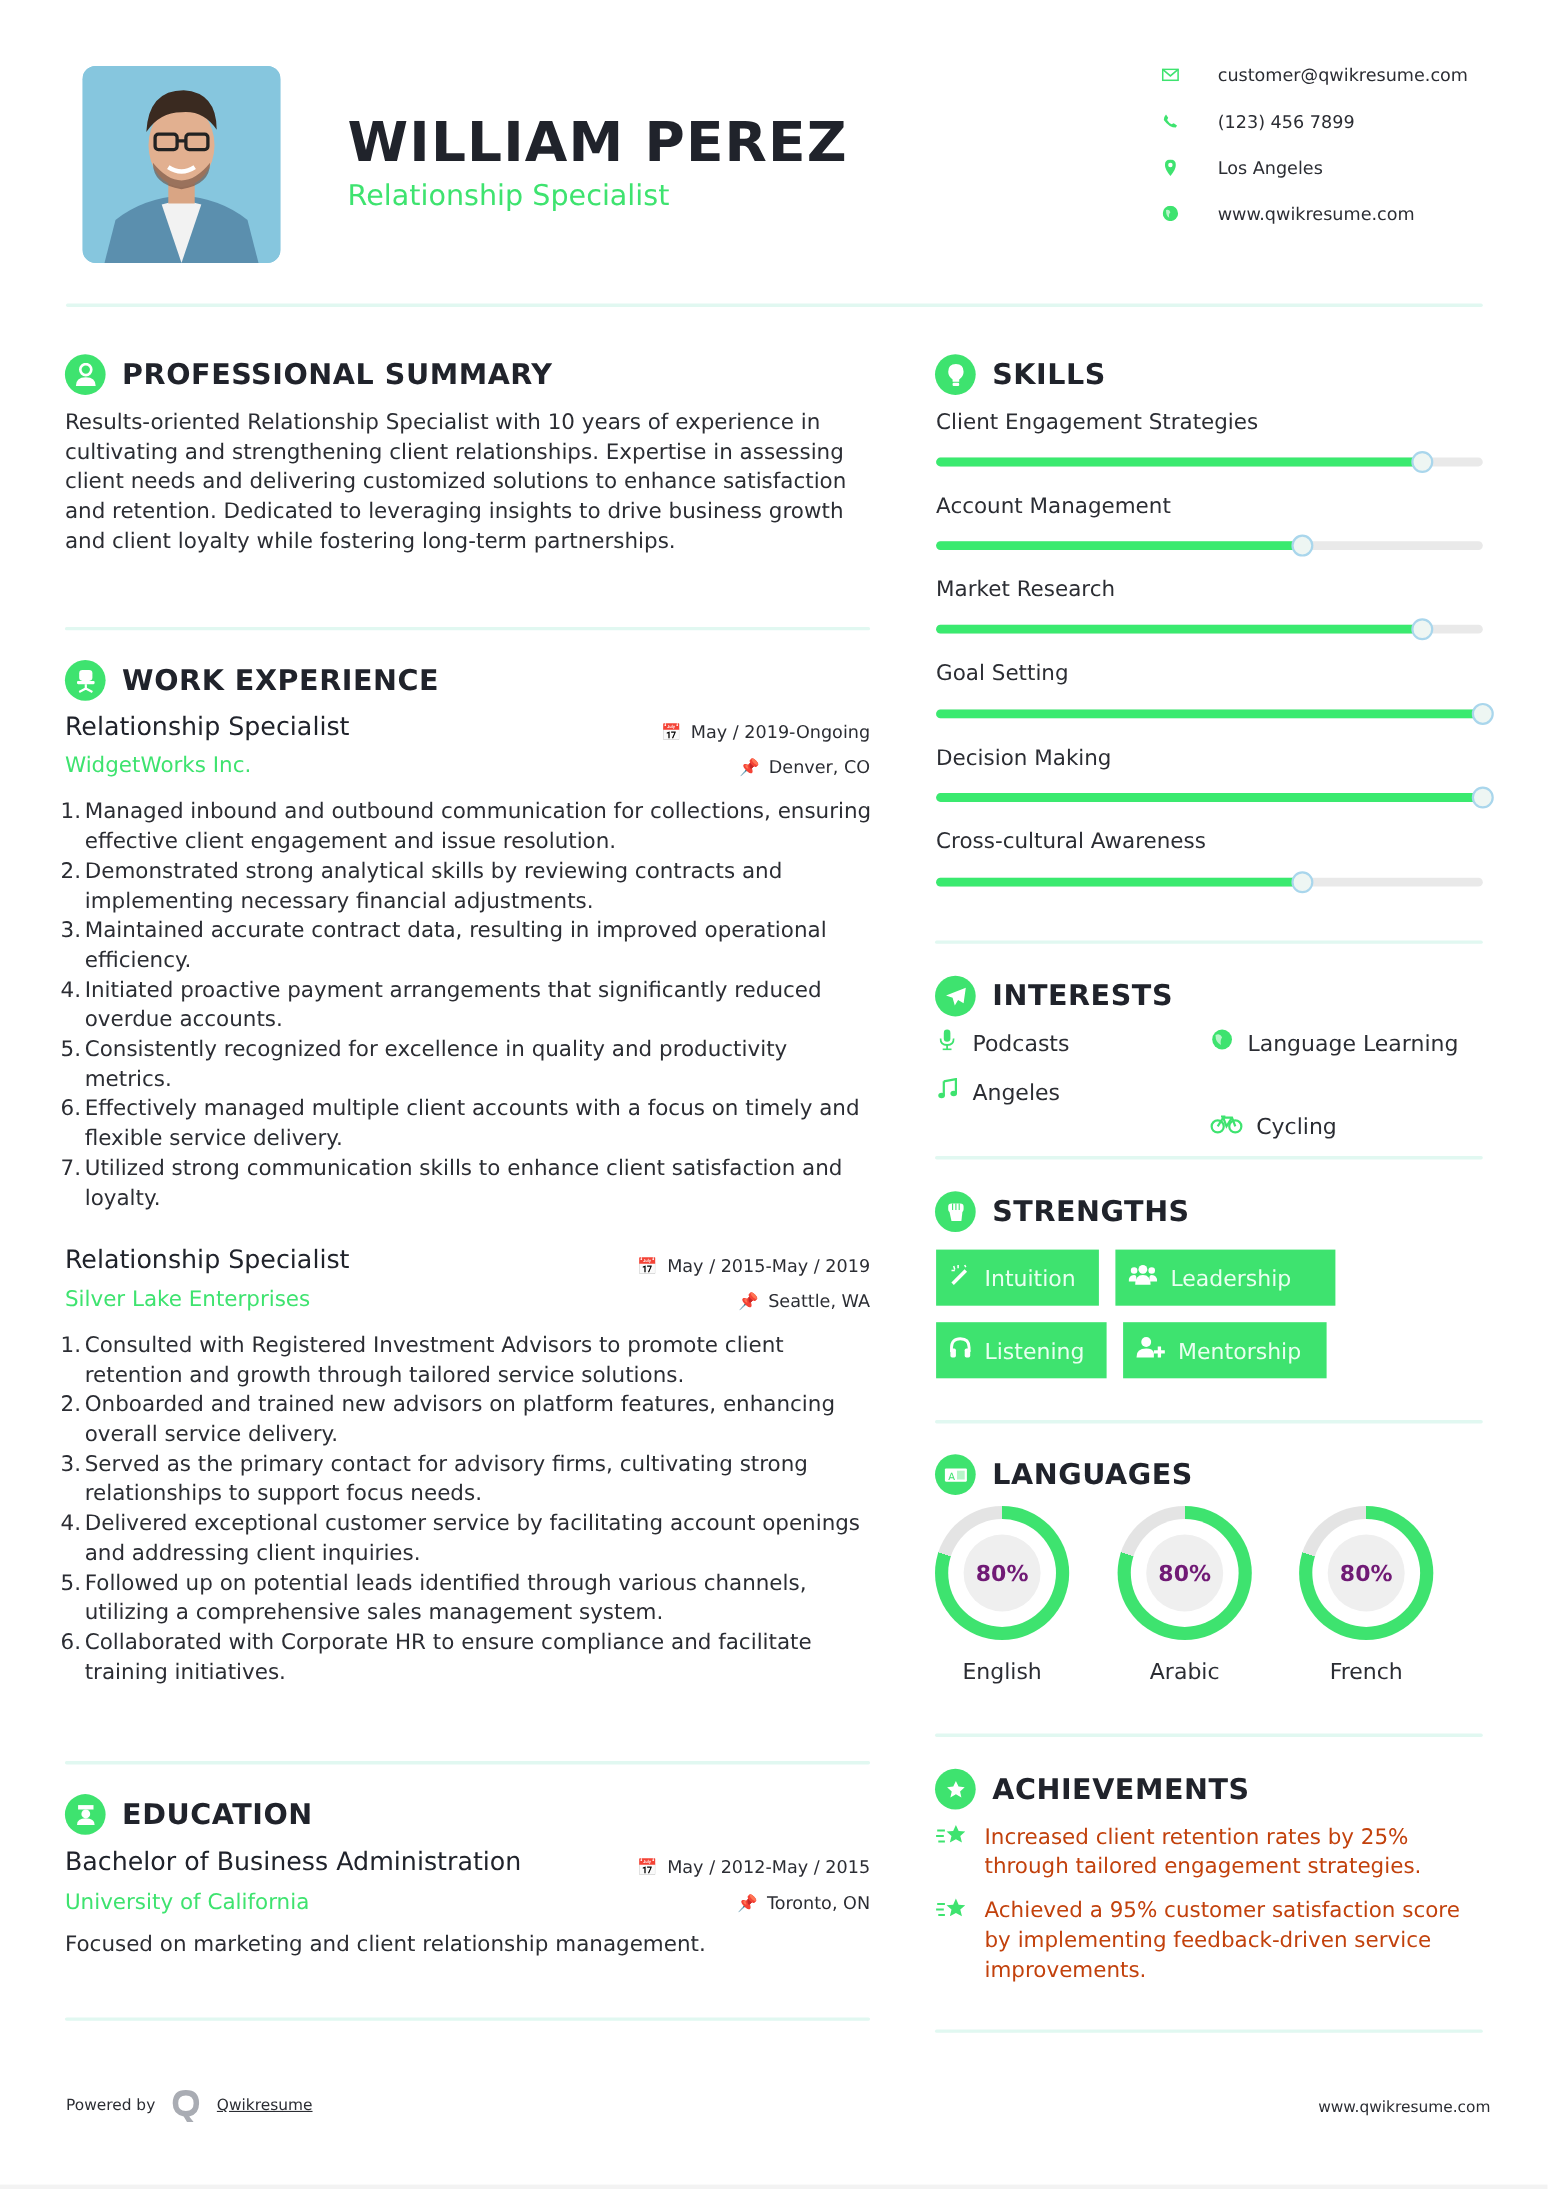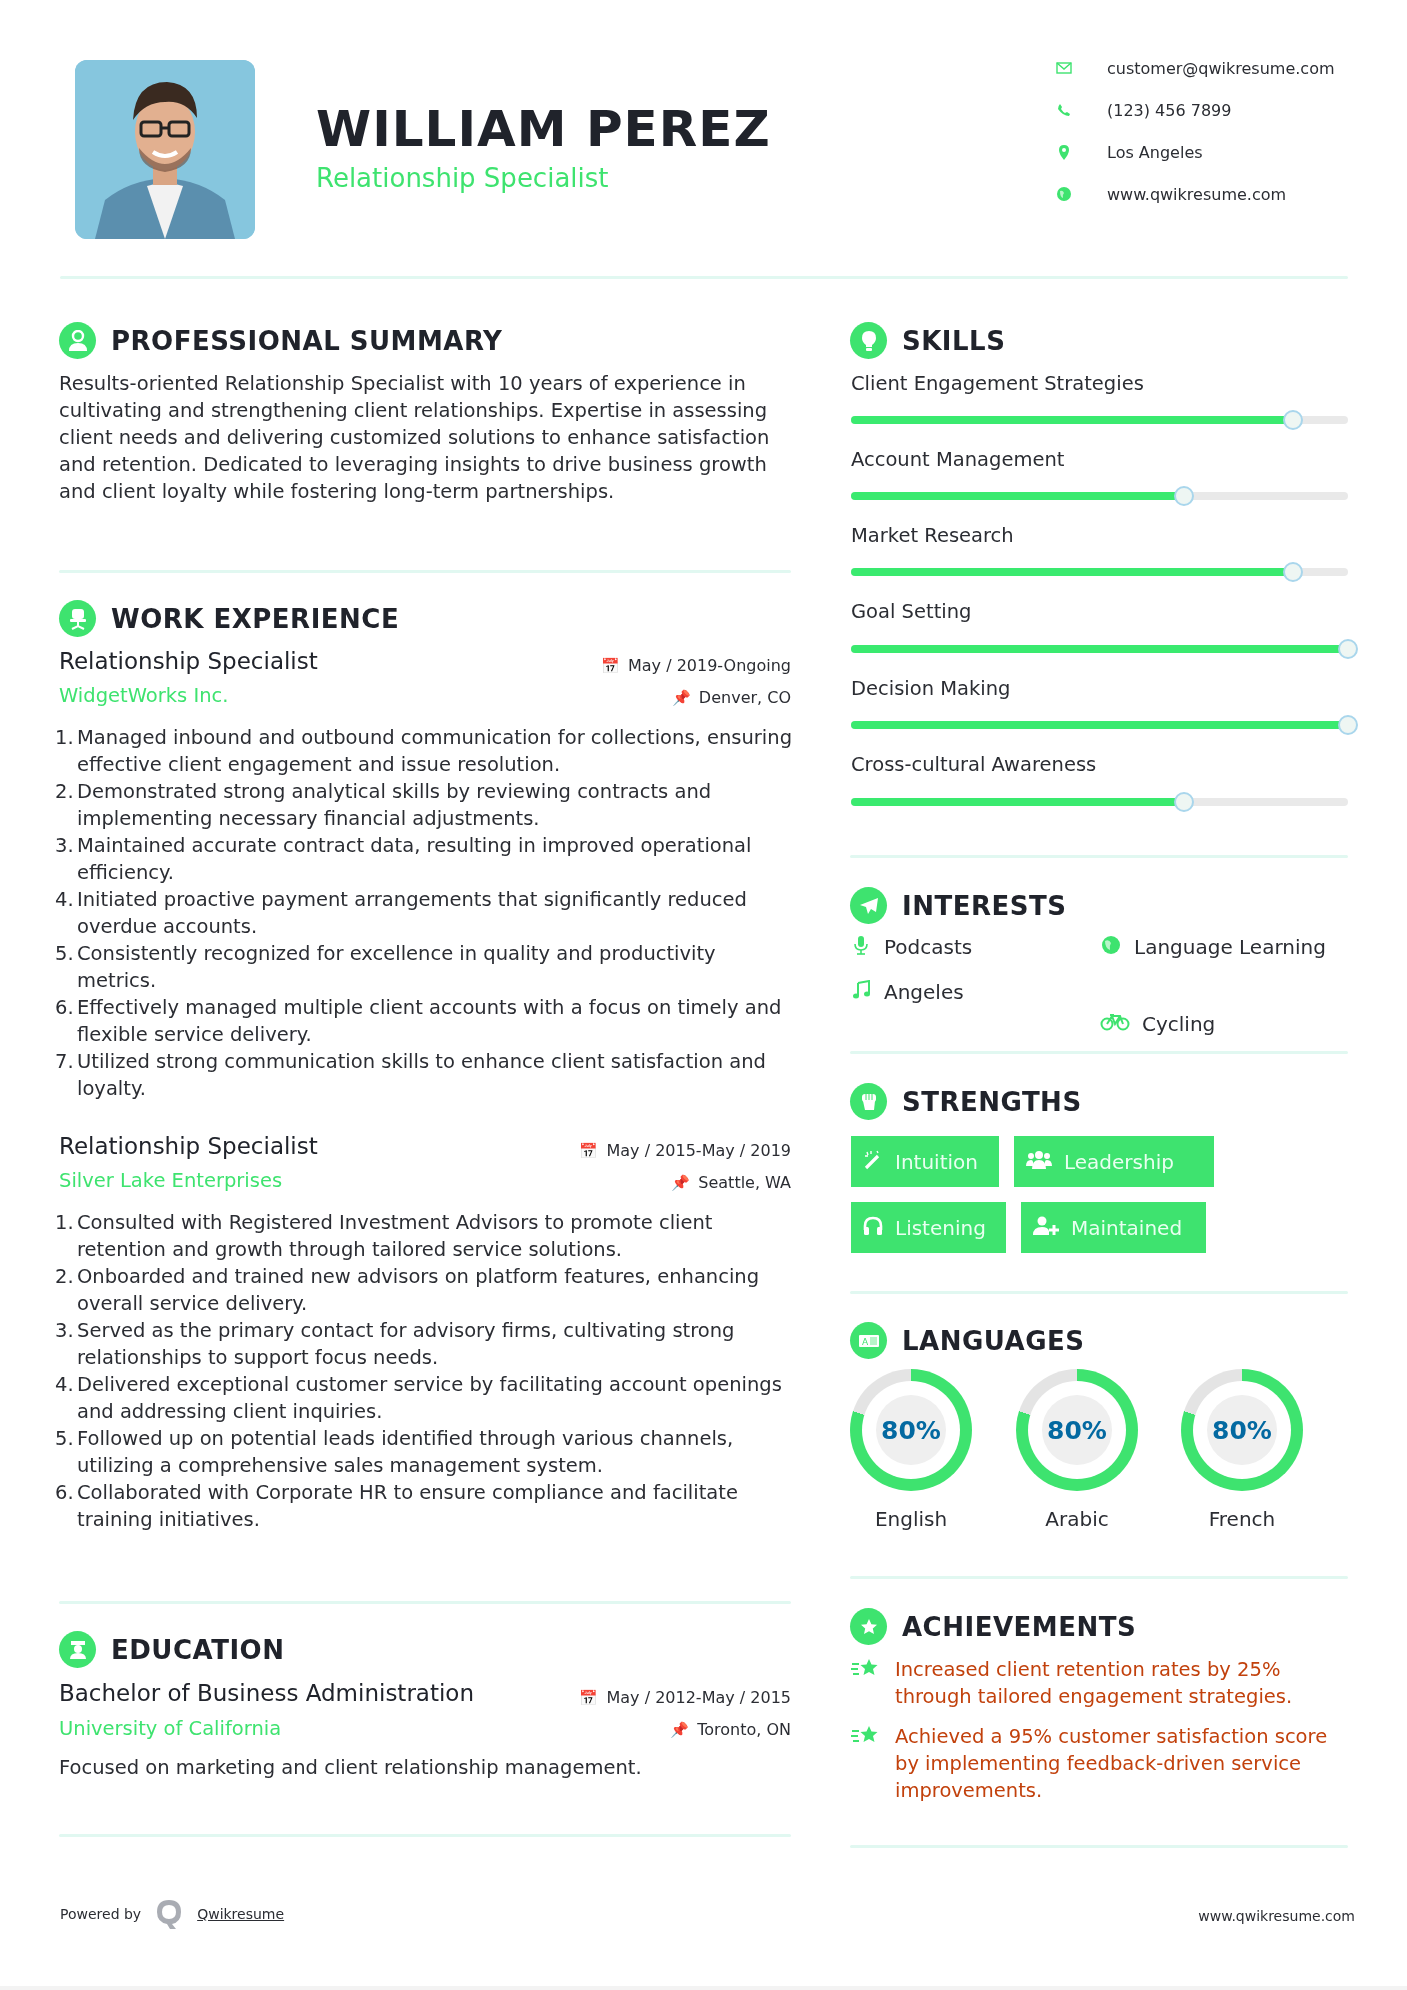--- a/index.html
+++ b/index.html
@@ -44,21 +44,21 @@
   .interest .iico { color: #3ee36f; font-size: 19px; width: 26px; margin-right: 10px; text-align: center; }
 
   
   .chip { position: absolute; height: 51px; background: #3ee36f; color: #e9fff0; display: flex; align-items: center; padding: 0 12px; font-size: 20px; }
   .chip .cico { margin-right: 12px; font-size: 18px; color: #f1fff5; }
 
   
   .lang { position: absolute; width: 122px; text-align: center; }
   .ring { width: 122px; height: 122px; border-radius: 50%; position: relative; }
   .ring-inner { position: absolute; left: 12px; top: 12px; width: 98px; height: 98px; border-radius: 50%; background: #fff; }
-  .ring-core { position: absolute; left: 26px; top: 26px; width: 70px; height: 70px; border-radius: 50%; background: #efefef; display: flex; align-items: center; justify-content: center; font-size: 25px; font-weight: bold; color: #0369a1; text-align: center; }
+  .ring-core { position: absolute; left: 26px; top: 26px; width: 70px; height: 70px; border-radius: 50%; background: #efefef; display: flex; align-items: center; justify-content: center; font-size: 20px; font-weight: bold; color: #701a75; text-align: center; }
   .lang-name { margin-top: 16px; font-size: 20px; color: #2b2d33; }
 
   .ach { position: absolute; display: flex; }
   .ach .aico { width: 40px; color: #3ee36f; font-size: 22px; }
   .ach .atxt { margin-left: 5px; font-size: 19.5px; line-height: 27px; color: #c2410c; width: 440px; }
 
   .footer-left { position: absolute; left: 60px; top: 1898px; display: flex; align-items: center; font-size: 14px; color: #2b2d33; }
   .footer-right { position: absolute; right: 52px; top: 1908px; font-size: 14px; color: #2b2d33; }
   .bottom-bar { position: absolute; left: 0; bottom: 0; width: 1407px; height: 4px; background: #f3f3f3; }
 </style>
@@ -363,21 +363,21 @@
 </div>
 <div class="chip" style="left:1021px; top:1202px; width:185px;">
   <span class="cico">
     <svg width="26" height="20" viewBox="0 0 26 20">
         <circle cx="9" cy="5" r="4.5" fill="#fff"></circle>
         <path d="M0 19 Q0 11 9 11 Q15 11 16 15 L16 19 Z" fill="#fff"></path>
         <line x1="21" y1="9" x2="21" y2="19" stroke="#fff" stroke-width="3"></line>
         <line x1="16" y1="14" x2="26" y2="14" stroke="#fff" stroke-width="3"></line>
       </svg>
   </span>
-  <span>Maintained</span>
+  <span>Mentorship</span>
 </div>
 
 <div class="hr" style="left:850px; top:1291px; width:498px;"></div>
 
 <div class="sec-head" style="left:850px; top:1322px;">
   <div class="sec-icon">
     <svg width="22" height="14" viewBox="0 0 22 14">
         <rect x="1" y="1" width="20" height="12" rx="1" fill="#fff"></rect>
         <text x="4" y="11" font-size="9" fill="#3ee36f" font-family="DejaVu Sans, sans-serif">A</text>
         <rect x="12" y="3" width="7" height="8" fill="#b7f5c9"></rect>

